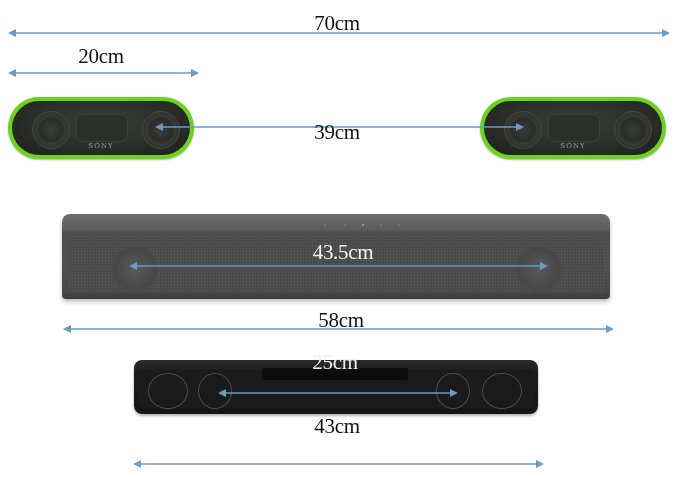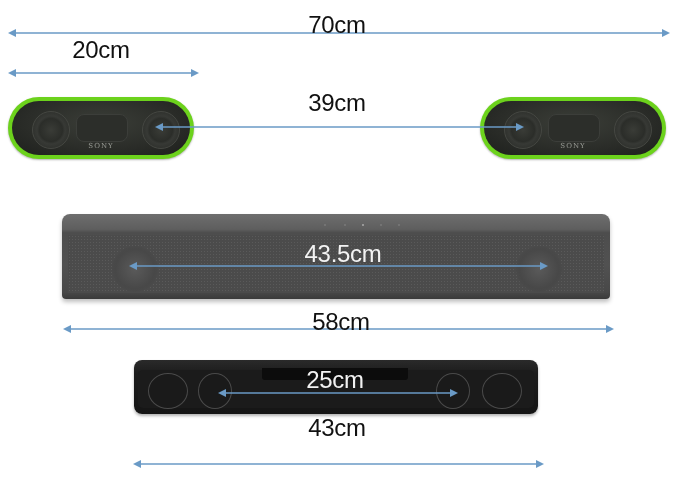--- a/index.html
+++ b/index.html
@@ -1,17 +1,17 @@
 <!DOCTYPE html>
 <html><head>
 <meta charset="utf-8">
 <style>
   html, body { margin:0; padding:0; }
   body { width:678px; height:477px; background:#ffffff; position:relative; overflow:hidden; font-family:"Liberation Sans", sans-serif; }
-  .label { position:absolute; font-size:24px; color:#111; font-family:Liberation Sans, sans-serif; transform:translateX(-50%); white-space:nowrap; letter-spacing:-0.3px; }
+  .label { position:absolute; font-size:21px; color:#111; font-family:Liberation Serif, serif; transform:translateX(-50%); white-space:nowrap; letter-spacing:-0.3px; }
   .label.light { color:#f2f2f2; }
   svg.arrows { position:absolute; left:0; top:0; width:678px; height:477px; pointer-events:none; z-index:5; }
 
   
   .pspk { position:absolute; width:186px; height:62px; border-radius:31px; background:#6cd21c; box-shadow:0 1px 2px rgba(0,0,0,0.3); }
   .pspk .inner { position:absolute; left:4px; top:4px; right:4px; bottom:4px; border-radius:27px;
      background: radial-gradient(ellipse at 50% 40%, #3b3e38 0%, #2a2c28 60%, #1d1f1c 100%); }
   .pspk .driver { position:absolute; top:10px; width:36px; height:36px; border-radius:50%;
      background: radial-gradient(circle at 50% 50%, #3a3c37 0%, #2b2d29 45%, #373935 55%, #242622 100%);
      border:1px solid #454742; }
@@ -89,18 +89,18 @@
     <line x1="10" y1="73" x2="197" y2="73" marker-start="url(#ah)" marker-end="url(#ah)"></line>
     <line x1="157" y1="127" x2="522" y2="127" marker-start="url(#ah)" marker-end="url(#ah)"></line>
     <line x1="131" y1="266" x2="546" y2="266" marker-start="url(#ah)" marker-end="url(#ah)"></line>
     <line x1="65" y1="329" x2="612" y2="329" marker-start="url(#ah)" marker-end="url(#ah)"></line>
     <line x1="220" y1="393" x2="456" y2="393" marker-start="url(#ah)" marker-end="url(#ah)"></line>
     <line x1="135" y1="464" x2="542" y2="464" marker-start="url(#ah)" marker-end="url(#ah)"></line>
   </g>
 </svg>
 
 <div class="label" style="left:337px; top:11px; z-index:6;">70cm</div>
-<div class="label" style="left:101px; top:36px; z-index:6;">20cm</div>
-<div class="label" style="left:337px; top:89px; z-index:6;">39cm</div>
+<div class="label" style="left:101px; top:44px; z-index:6;">20cm</div>
+<div class="label" style="left:337px; top:120px; z-index:6;">39cm</div>
 <div class="label light" style="left:343px; top:240px; z-index:6;">43.5cm</div>
 <div class="label" style="left:341px; top:308px; z-index:6;">58cm</div>
-<div class="label light" style="left:335px; top:366px; z-index:6;text-align:center;">25cm</div>
+<div class="label light" style="left:335px; top:350px; z-index:6;text-align:center;">25cm</div>
 <div class="label" style="left:337px; top:414px; z-index:6;">43cm</div>
 
 </body></html>

